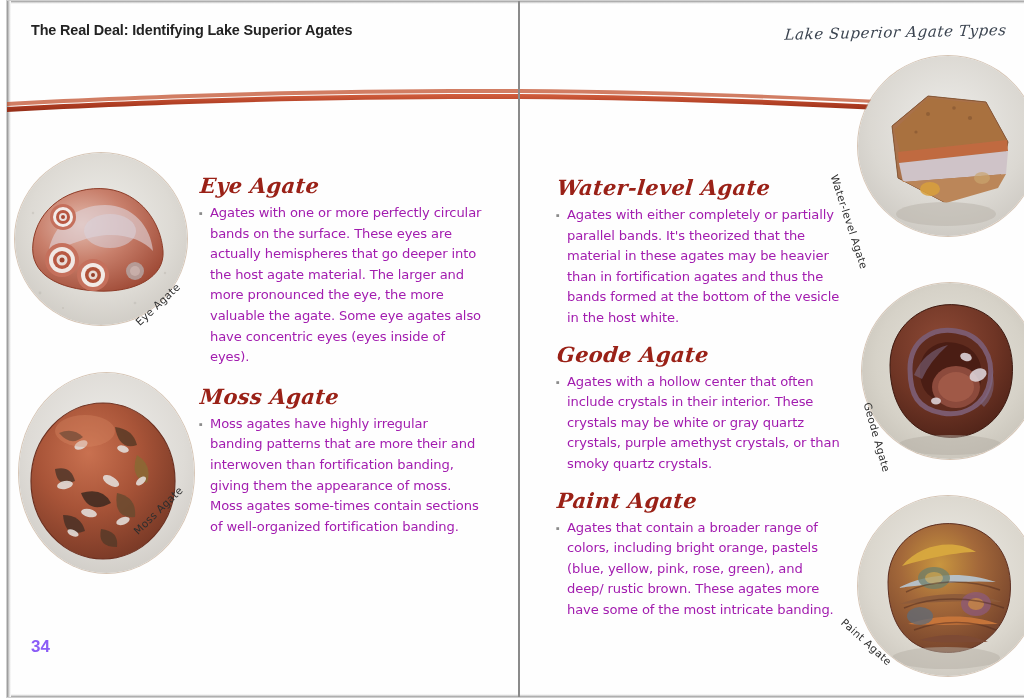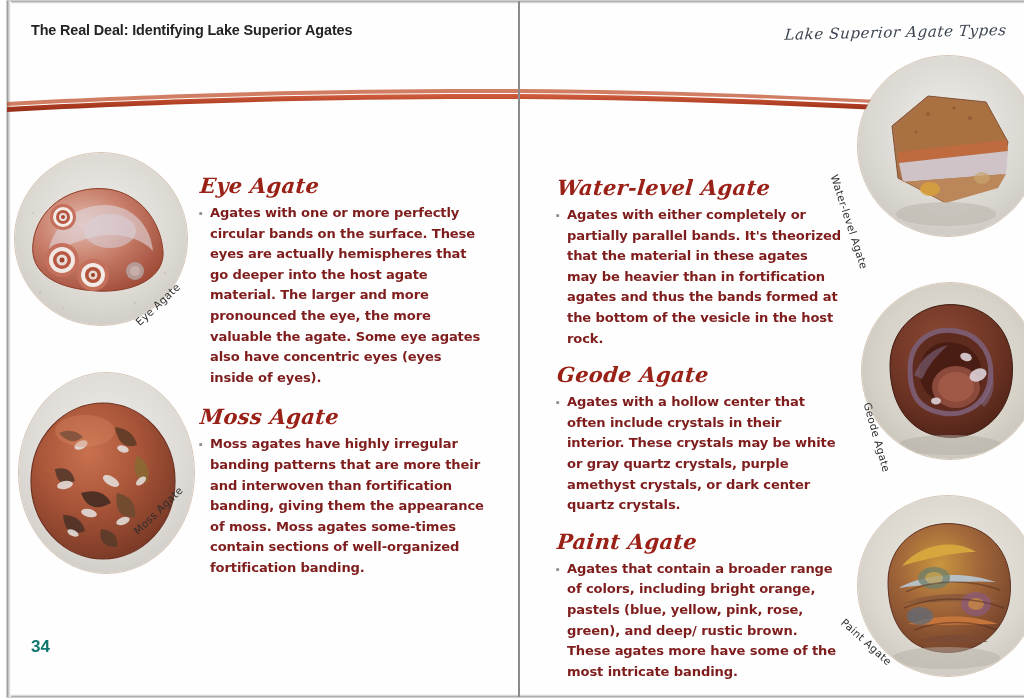--- a/index.html
+++ b/index.html
@@ -61,39 +61,38 @@
   .sec{margin-bottom:16px;}
   .sec.tight{margin-bottom:13px;}
   .bullet-row{display:flex;align-items:flex-start;}
   .bdot{
     flex:0 0 auto;width:9px;margin-right:2px;margin-top:5px;
     color:#8a8a8a;font-size:11px;line-height:1;
   }
   .btext{
     flex:1 1 auto;
     font-family:"DejaVu Sans","Liberation Sans",sans-serif;
-    font-size:13.1px;line-height:20.6px;color:#7f1d1d;
+    font-size:13.1px;line-height:20.6px;color:#a21caf;
     letter-spacing:-0.12px;
-    font-weight:bold;
   }
   
   .photo{position:absolute;border-radius:50%;overflow:hidden;
     box-shadow:0 0 0 1px rgba(180,150,120,.55);}
   .photo .bg{position:absolute;inset:0;}
   
   .cap{
     position:absolute;
     font-family:"DejaVu Sans","Liberation Sans",sans-serif;
     font-size:10.5px;color:#2e2e2e;white-space:nowrap;
     letter-spacing:0.3px;
   }
   .pageno{
     position:absolute;left:24px;top:636px;
     font-family:"Liberation Sans",sans-serif;
-    font-size:17px;font-weight:bold;color:#0f766e;
+    font-size:17px;font-weight:bold;color:#8b5cf6;
   }
 </style>
 </head>
 <body>
 
 <div id="page">
 
   <div class="edge-top"></div>
   <div class="edge-bottom"></div>
   <div class="edge-left"></div>
@@ -345,29 +344,29 @@
     </div>
 
   </div>
 
   <div class="col col-right">
 
     <div class="sec tight">
       <div class="sec-head">Water-level Agate</div>
       <div class="bullet-row">
         <div class="bdot">▪</div>
-        <div class="btext">Agates with either completely or partially parallel bands. It's theorized that the material in these agates may be heavier than in fortification agates and thus the bands formed at the bottom of the vesicle in the host rock.</div>
+        <div class="btext">Agates with either completely or partially parallel bands. It's theorized that the material in these agates may be heavier than in fortification agates and thus the bands formed at the bottom of the vesicle in the host white.</div>
       </div>
     </div>
 
     <div class="sec tight">
       <div class="sec-head">Geode Agate</div>
       <div class="bullet-row">
         <div class="bdot">▪</div>
-        <div class="btext">Agates with a hollow center that often include crystals in their interior. These crystals may be white or gray quartz crystals, purple amethyst crystals, or dark center quartz crystals.</div>
+        <div class="btext">Agates with a hollow center that often include crystals in their interior. These crystals may be white or gray quartz crystals, purple amethyst crystals, or than smoky quartz crystals.</div>
       </div>
     </div>
 
     <div class="sec tight">
       <div class="sec-head">Paint Agate</div>
       <div class="bullet-row">
         <div class="bdot">▪</div>
         <div class="btext">Agates that contain a broader range of colors, including bright orange, pastels (blue, yellow, pink, rose, green), and deep/ rustic brown. These agates more have some of the most intricate banding.</div>
       </div>
     </div>

